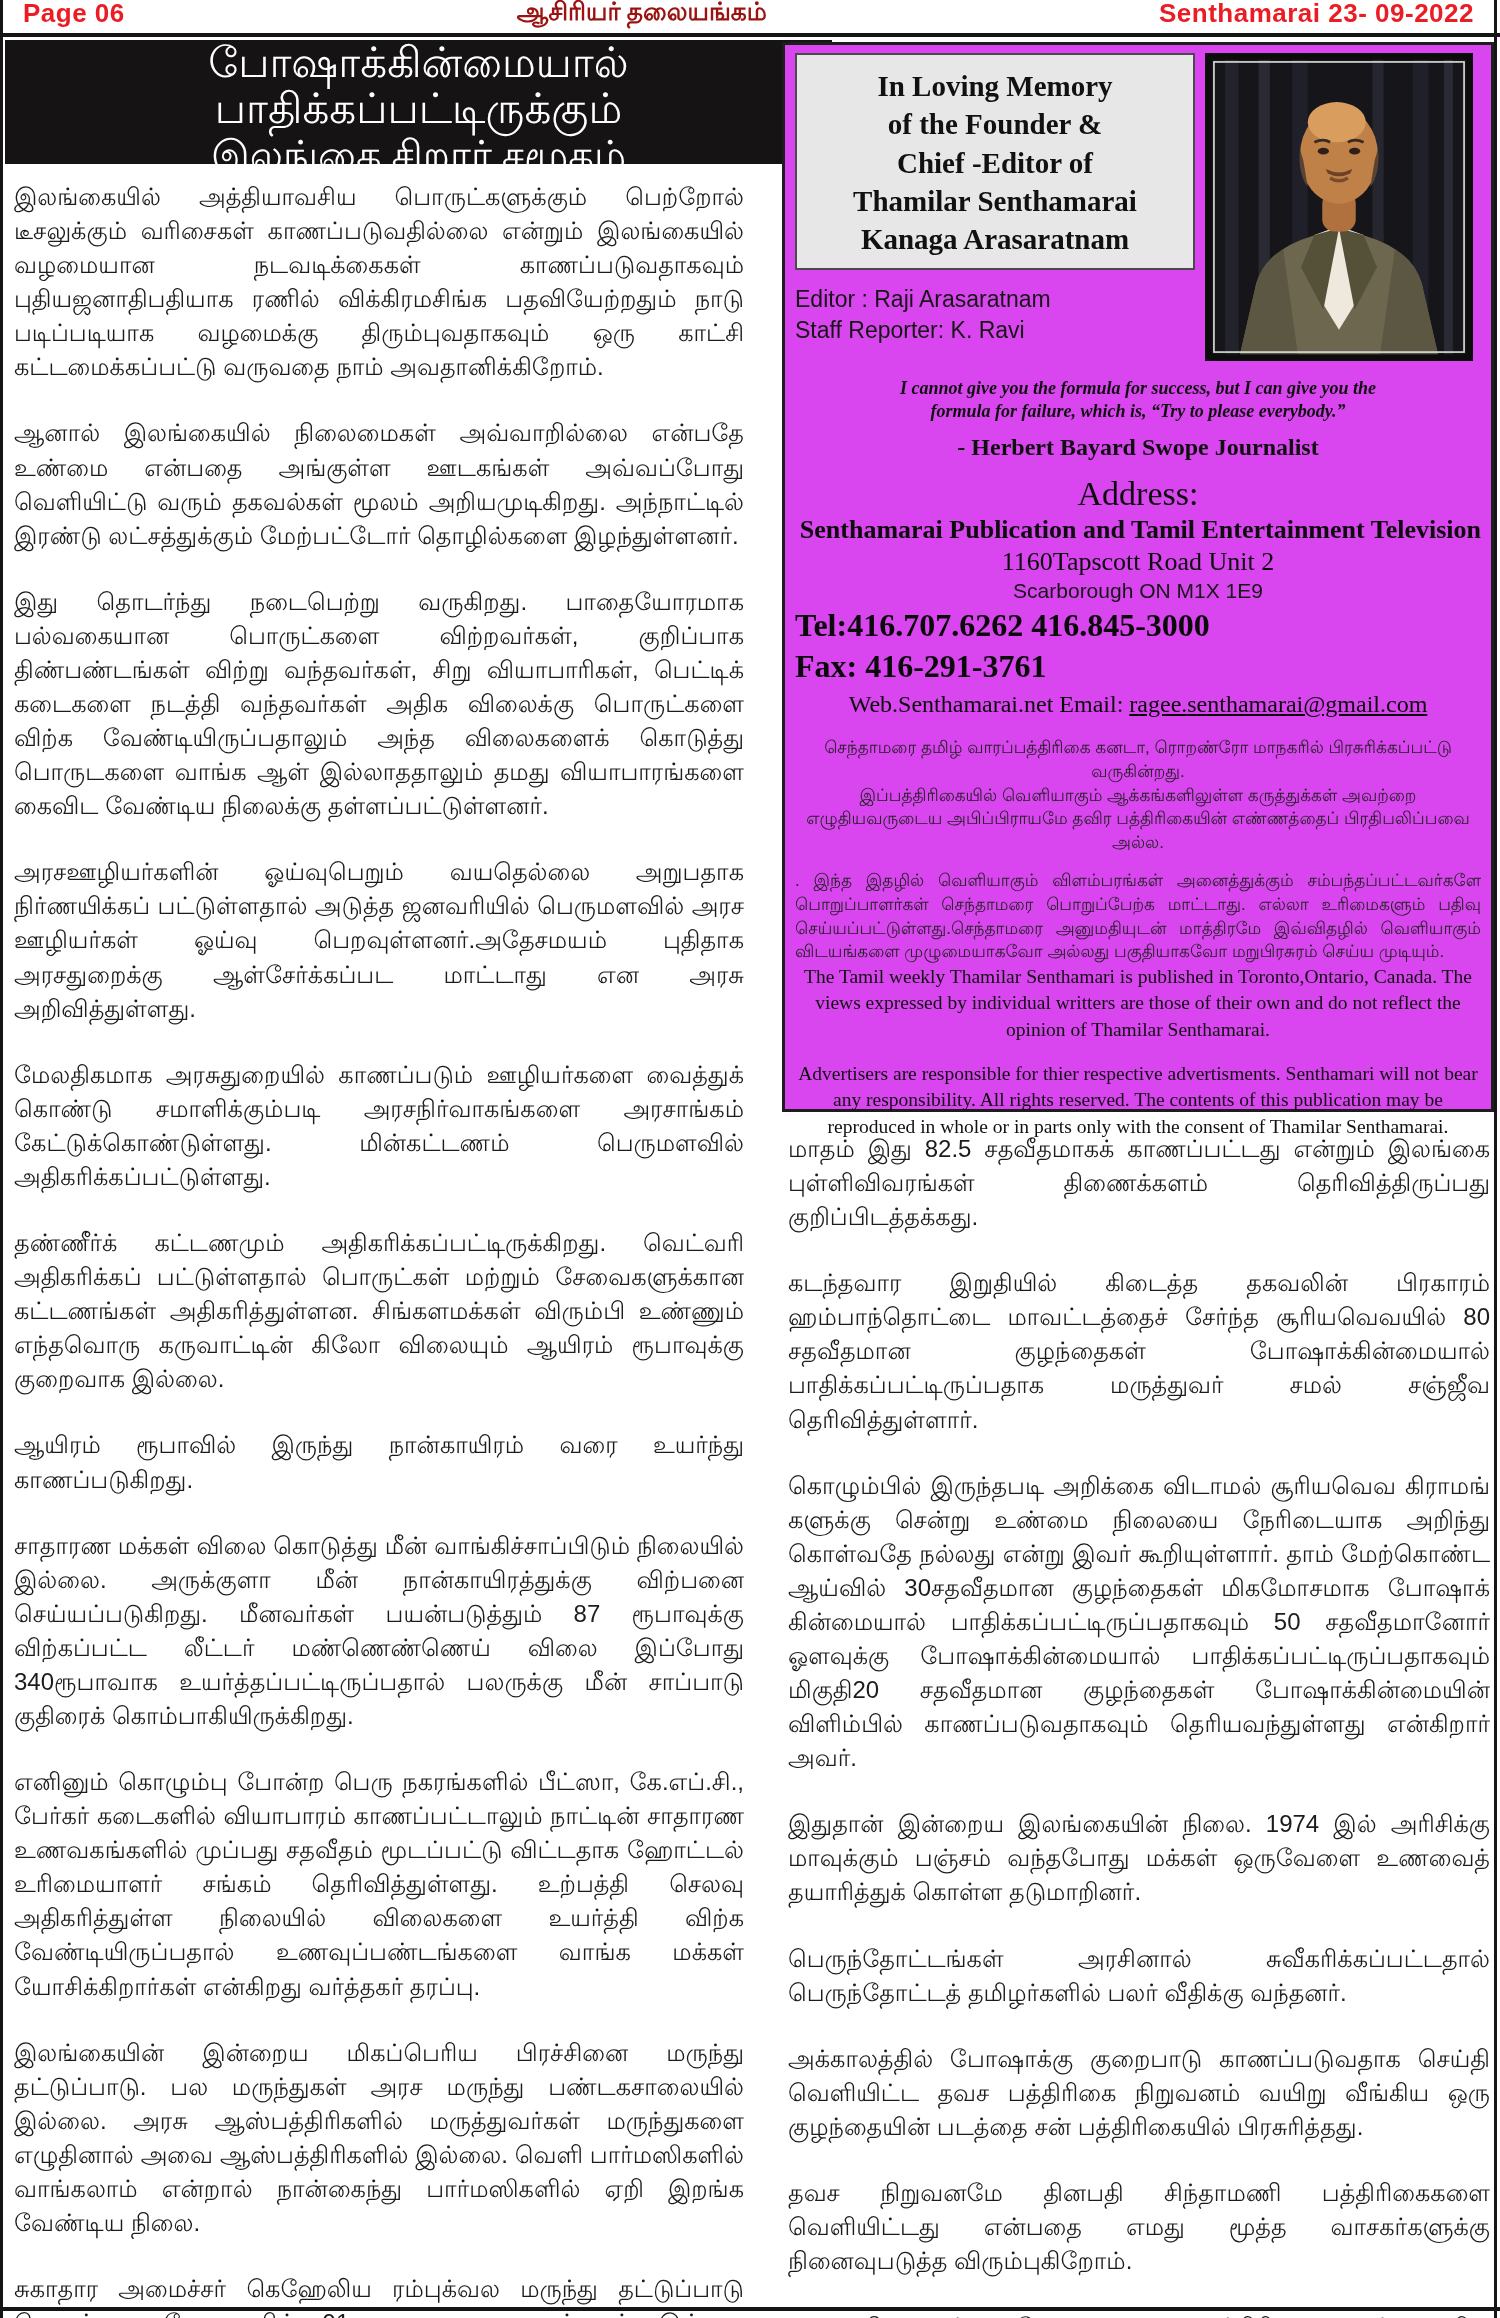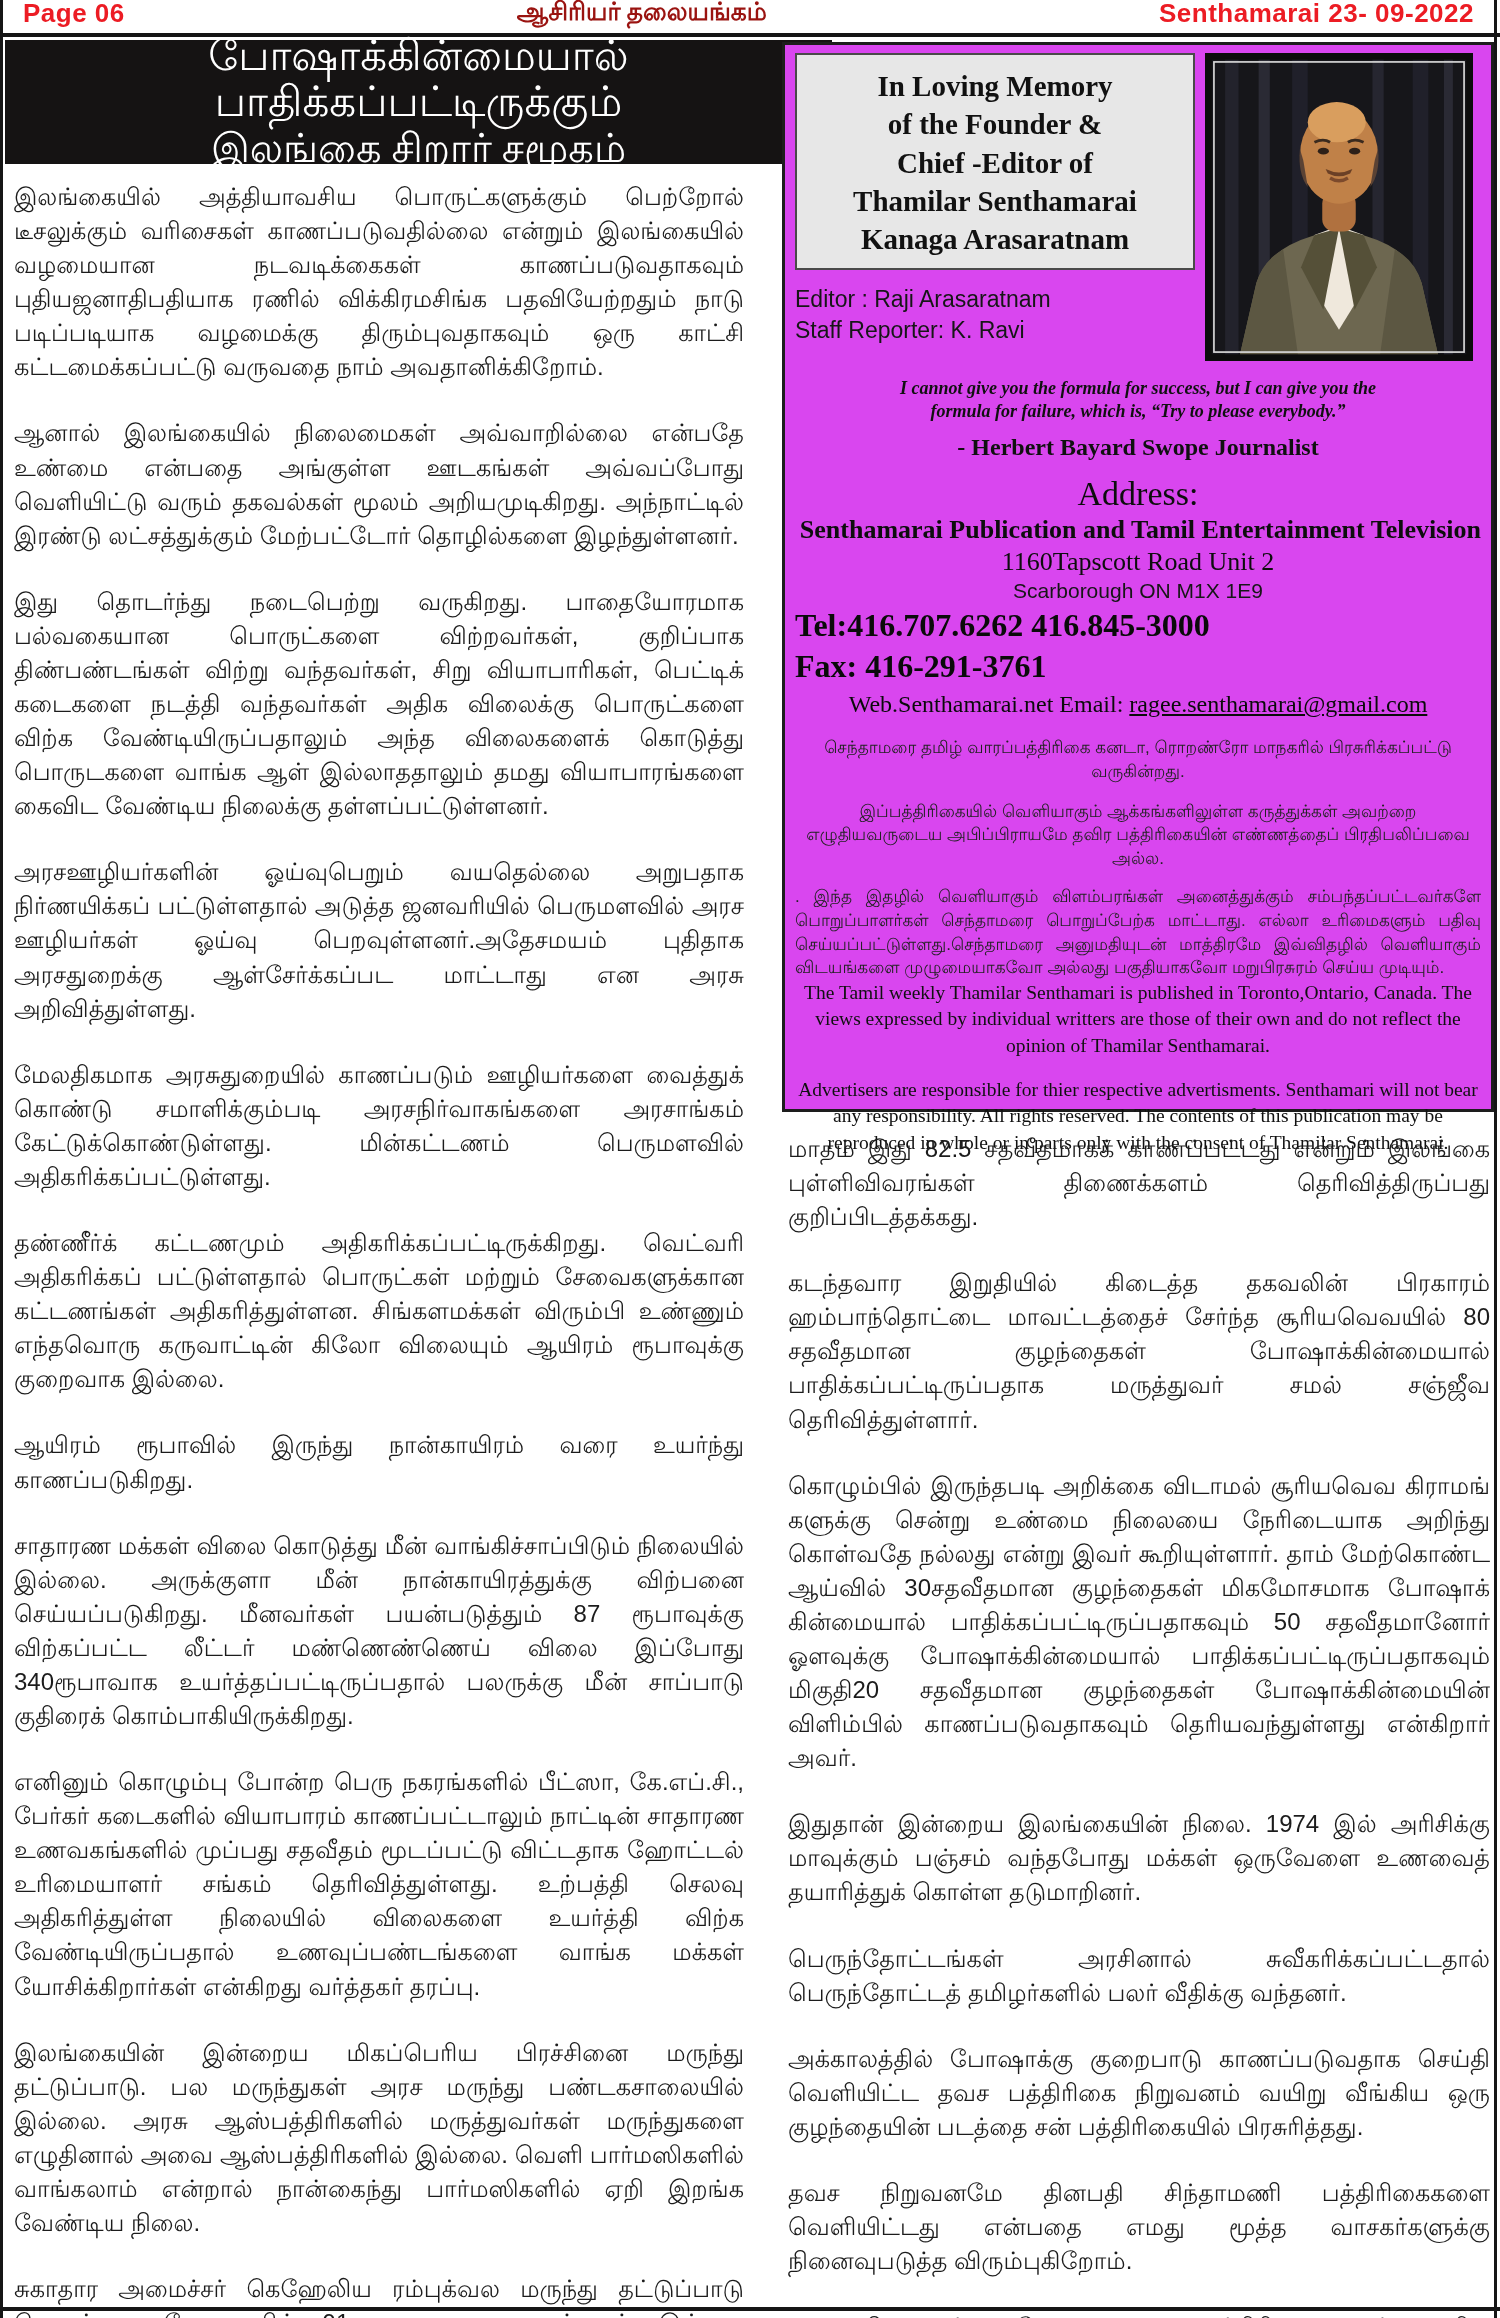--- a/index.html
+++ b/index.html
@@ -20,21 +20,21 @@
     display:flex;align-items:center;justify-content:space-between;padding:0 20px;box-sizing:border-box;
   }
   .page-number{color:#ec1c24;font-size:26px;font-weight:bold;letter-spacing:.5px;}
   .header-center{color:#9a1310;font-size:25px;font-weight:bold;font-family:"Liberation Serif","DejaVu Serif",serif;}
   .header-date{color:#ec1c24;font-size:26px;font-weight:bold;letter-spacing:.5px;}
 
   
   .headline-box{
     position:absolute;left:5px;top:40px;width:827px;height:124px;background:#151313;
     color:#ffffff;text-align:center;font-family:"Liberation Serif","DejaVu Serif",serif;
-    display:flex;flex-direction:column;justify-content:center;gap:2px;
+    display:flex;flex-direction:column;gap:2px;
   }
   .headline-line1{font-size:42px;line-height:1.1;}
   .headline-line2{font-size:40px;line-height:1.1;}
 
   
   .article-col p{
     margin:0 0 32px 0;font-size:24px;line-height:1.42;text-align:justify;color:#1c1c1c;
     font-family:"Liberation Sans","DejaVu Sans",sans-serif;
   }
   .left-col{position:absolute;left:14px;top:180px;width:730px;}
@@ -69,21 +69,21 @@
     font-family:"Liberation Serif","DejaVu Serif",serif;font-weight:bold;font-size:32px;
     text-align:left;margin-top:4px;color:#0a0a0a;
   }
   .web-line{
     font-family:"Liberation Serif","DejaVu Serif",serif;font-weight:normal;font-size:24px;
     text-align:center;margin-top:6px;color:#0a0a0a;
   }
   .email-link{text-decoration:underline;color:#0a0a0a;cursor:pointer;}
   .tamil-note{font-size:17px;line-height:1.4;text-align:center;color:#222;}
   .tamil-note-1{margin-top:18px;}
-  .tamil-note-2{margin-top:16px;}
+  .tamil-note-2{}
   .tamil-note-3{margin-top:14px;text-align:justify;}
   .english-note{
     font-family:"Liberation Serif","DejaVu Serif",serif;font-size:19.5px;line-height:1.35;
     text-align:center;color:#101010;
   }
   .english-note-1{margin-top:0px;}
   .english-note-2{margin-top:18px;}
 </style>
 </head>
 <body>

